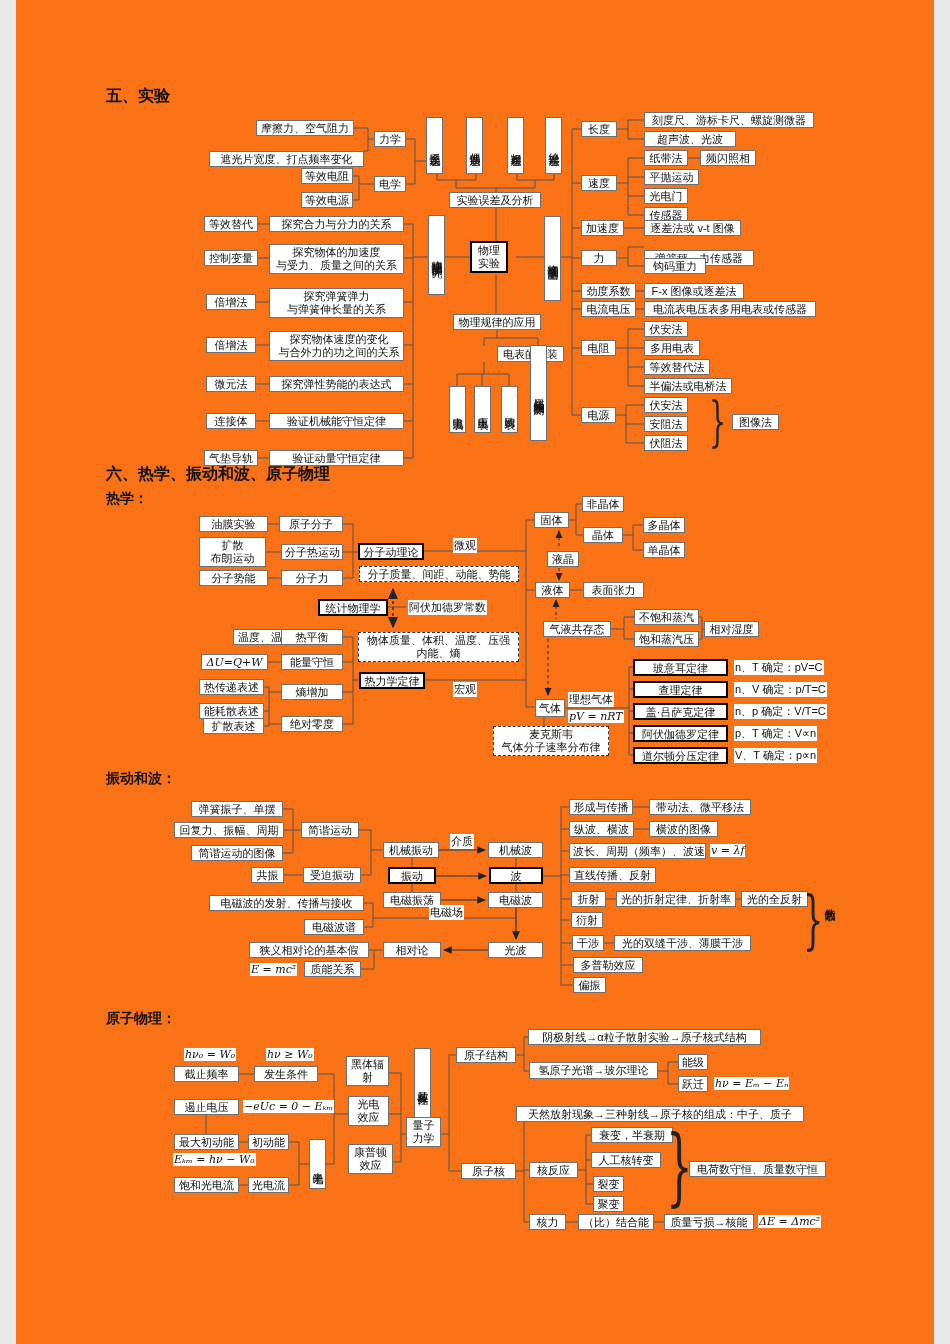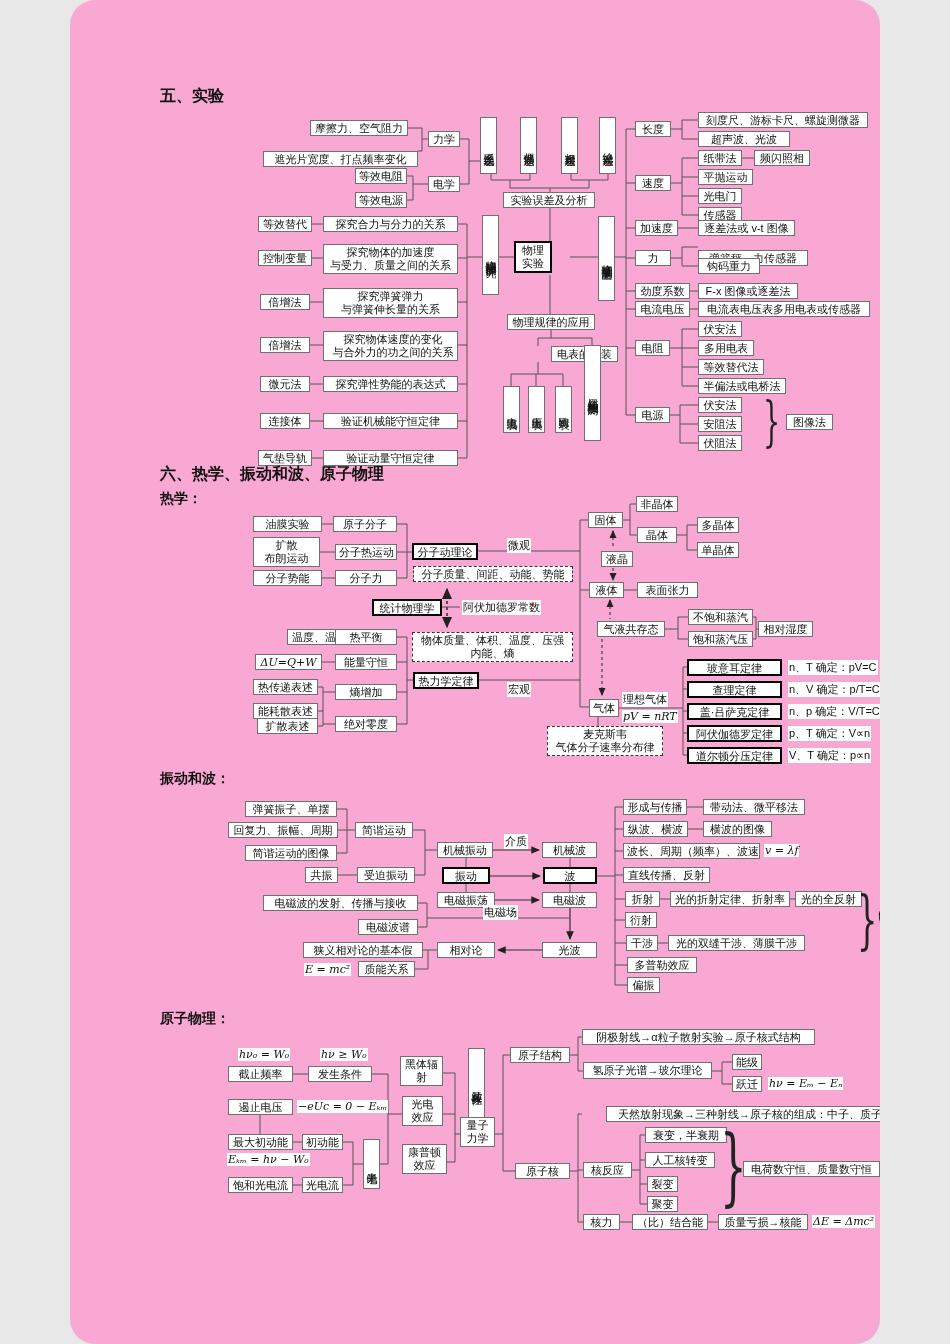--- a/index.html
+++ b/index.html
@@ -1,17 +1,17 @@
 <!DOCTYPE html>
 <html><head>
 <meta charset="utf-8">
 <style>
   html,body{margin:0;padding:0;background:#e8e8e8;}
-  #page{position:relative;width:810px;height:1344px;background:#f9a8d4;margin:0 auto;
-        font-family:"Liberation Sans","DejaVu Sans",sans-serif;color:#111;overflow:hidden;border-radius:25px;}
+  #page{position:relative;width:918px;height:1344px;background:#f97316;margin:0 auto;
+        font-family:"Liberation Sans","DejaVu Sans",sans-serif;color:#111;overflow:hidden;}
   #wires{position:absolute;left:0;top:0;z-index:1;}
   .h1{position:absolute;z-index:3;font-size:16px;font-weight:bold;white-space:nowrap;}
   .h2{position:absolute;z-index:3;font-size:14px;font-weight:bold;white-space:nowrap;}
   .box{position:absolute;z-index:2;box-sizing:border-box;border:1px solid #707070;background:#fff;
        font-size:11px;line-height:13px;padding:1px 3px;white-space:nowrap;text-align:center;height:16px;}
   .two{white-space:pre-line;height:auto;}
   .em{border:2px solid #000;}
   .dash{border:1px dashed #333;}
   .vb{writing-mode:vertical-rl;text-orientation:upright;width:17px;height:auto;padding:3px 1px;letter-spacing:1px;}
   .txt{position:absolute;z-index:2;font-size:11px;white-space:nowrap;background:#fff;padding:0 1px;}
@@ -124,21 +124,21 @@
 <div class="box two" style="left:253px;top:331px;width:135px;padding-left:8px;">探究物体速度的变化
 与合外力的功之间的关系</div>
 <div class="box" style="left:190px;top:376px;width:50px;">微元法</div>
 <div class="box" style="left:253px;top:376px;width:135px;">探究弹性势能的表达式</div>
 <div class="box" style="left:190px;top:413px;width:50px;">连接体</div>
 <div class="box" style="left:253px;top:413px;width:135px;">验证机械能守恒定律</div>
 <div class="box" style="left:188px;top:450px;width:54px;">气垫导轨</div>
 <div class="box" style="left:253px;top:450px;width:135px;">验证动量守恒定律</div>
 
 <div class="box vb" style="left:412px;top:215px;height:80px;">物理规律的探究</div>
-<div class="box two em" style="left:444px;top:241px;width:38px;">物理
+<div class="box two em" style="left:454px;top:241px;width:38px;">物理
 实验</div>
 <div class="box vb" style="left:528px;top:216px;height:85px;">物理量的测量</div>
 <div class="box" style="left:437px;top:314px;width:88px;">物理规律的应用</div>
 <div class="box" style="left:435px;top:346px;width:67px;margin-left:46px;">电表的改装</div>
 <div class="box vb" style="left:514px;top:345px;height:96px;">黑箱结构的探测</div>
 <div class="box vb" style="left:433px;top:386px;height:47px;">电流表</div>
 <div class="box vb" style="left:458px;top:386px;height:47px;">电压表</div>
 <div class="box vb" style="left:485px;top:386px;height:47px;">欧姆表</div>
 
 <div class="box" style="left:565px;top:121px;width:36px;">长度</div>
@@ -286,21 +286,21 @@
 <div class="box vb" style="left:398px;top:1048px;height:73px;">波粒二象性</div>
 <div class="box two" style="left:390px;top:1117px;width:35px;">量子
 力学</div>
 <div class="box" style="left:440px;top:1047px;width:60px;">原子结构</div>
 <div class="box" style="left:512px;top:1029px;width:233px;">阴极射线→α粒子散射实验→原子核式结构</div>
 <div class="box" style="left:513px;top:1062px;width:129px;height:17px;">氢原子光谱→玻尔理论</div>
 <div class="box" style="left:662px;top:1054px;width:30px;">能级</div>
 <div class="box" style="left:662px;top:1076px;width:30px;">跃迁</div>
 <div class="txt it" style="left:698px;top:1077px;">hν = Eₘ − Eₙ</div>
 <div class="box" style="left:445px;top:1163px;width:55px;">原子核</div>
-<div class="box" style="left:536px;top:1106px;width:288px;">天然放射现象→三种射线→原子核的组成：中子、质子</div>
+<div class="box" style="left:500px;top:1106px;width:288px;">天然放射现象→三种射线→原子核的组成：中子、质子</div>
 <div class="box" style="left:513px;top:1162px;width:49px;">核反应</div>
 <div class="box" style="left:575px;top:1127px;width:82px;">衰变，半衰期</div>
 <div class="box" style="left:575px;top:1152px;width:70px;">人工核转变</div>
 <div class="box" style="left:577px;top:1176px;width:31px;">裂变</div>
 <div class="box" style="left:577px;top:1196px;width:31px;">聚变</div>
 <div class="brace" style="left:650px;top:1122px;font-size:84px;line-height:88px;">}</div>
 <div class="box" style="left:673px;top:1161px;width:137px;">电荷数守恒、质量数守恒</div>
 <div class="box" style="left:513px;top:1214px;width:37px;">核力</div>
 <div class="box" style="left:562px;top:1214px;width:76px;">（比）结合能</div>
 <div class="box" style="left:648px;top:1214px;width:90px;">质量亏损→核能</div>

